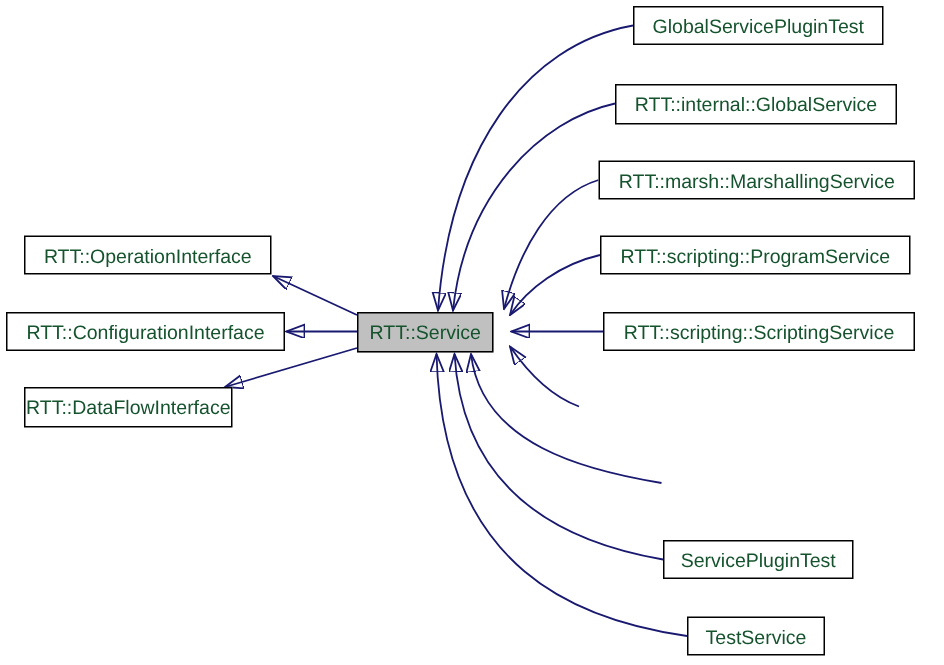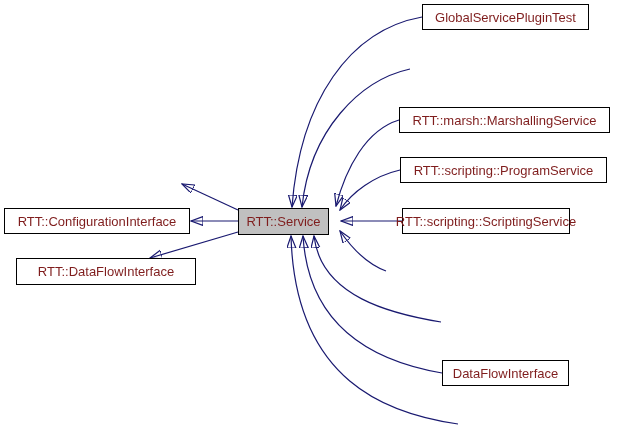--- a/index.html
+++ b/index.html
@@ -28,21 +28,21 @@
     stroke-width: 1.2;
   }
   .node {
     position: absolute;
     box-sizing: border-box;
     display: flex;
     align-items: center;
     justify-content: center;
     border: 1px solid #000000;
     background: #ffffff;
-    color: #7f1d1d;
+    color: #14532d;
     font-size: 13px;
     white-space: nowrap;
     cursor: pointer;
     z-index: 2;
   }
   .node.center {
     background: #c0c0c0;
     cursor: default;
   }
 </style>
@@ -66,24 +66,27 @@
       <path d="M386,271 C367,264 351,247 340,231" marker-end="url(#ah)"></path>
       <path d="M441,322 C392,314 321,297 314,236" marker-end="url(#ah)"></path>
       <path d="M442,373 C384,363 309,334 303,236" marker-end="url(#ah)"></path>
       <path d="M458,424 C388,414 295,382 291,236" marker-end="url(#ah)"></path>
       <path d="M238,210 L182,184" marker-end="url(#ah)"></path>
       <path d="M238,221 L191,221" marker-end="url(#ah)"></path>
       <path d="M238,232 L150,258" marker-end="url(#ah)"></path>
     </g>
   </svg>
 
+  <div class="node" style="left:16px; top:157px; width:165px; height:26px;">RTT::OperationInterface</div>
   <div class="node" style="left:4px; top:208px; width:186px; height:26px;">RTT::ConfigurationInterface</div>
-  <div class="node" style="left:16px; top:258px; width:180px; height:27px;">RTT::DataFlowInterface</div>
+  <div class="node" style="left:16px; top:258px; width:139px; height:27px;">RTT::DataFlowInterface</div>
 
   <div class="node center" style="left:238px; top:208px; width:91px; height:27px;">RTT::Service</div>
 
   <div class="node" style="left:422px; top:4px; width:167px; height:26px;">GlobalServicePluginTest</div>
+  <div class="node" style="left:410px; top:56px; width:188px; height:27px;">RTT::internal::GlobalService</div>
   <div class="node" style="left:399px; top:107px; width:211px; height:26px;">RTT::marsh::MarshallingService</div>
   <div class="node" style="left:400px; top:157px; width:207px; height:26px;">RTT::scripting::ProgramService</div>
-  <div class="node" style="left:402px; top:208px; width:168px; height:26px;">RTT::scripting::ScriptingService</div>
-  <div class="node" style="left:442px; top:360px; width:127px; height:26px;">DataFlowInterface</div>
+  <div class="node" style="left:402px; top:208px; width:208px; height:26px;">RTT::scripting::ScriptingService</div>
+  <div class="node" style="left:442px; top:360px; width:127px; height:26px;">ServicePluginTest</div>
+  <div class="node" style="left:458px; top:411px; width:92px; height:26px;">TestService</div>
 
 </div>
 
 </body></html>

